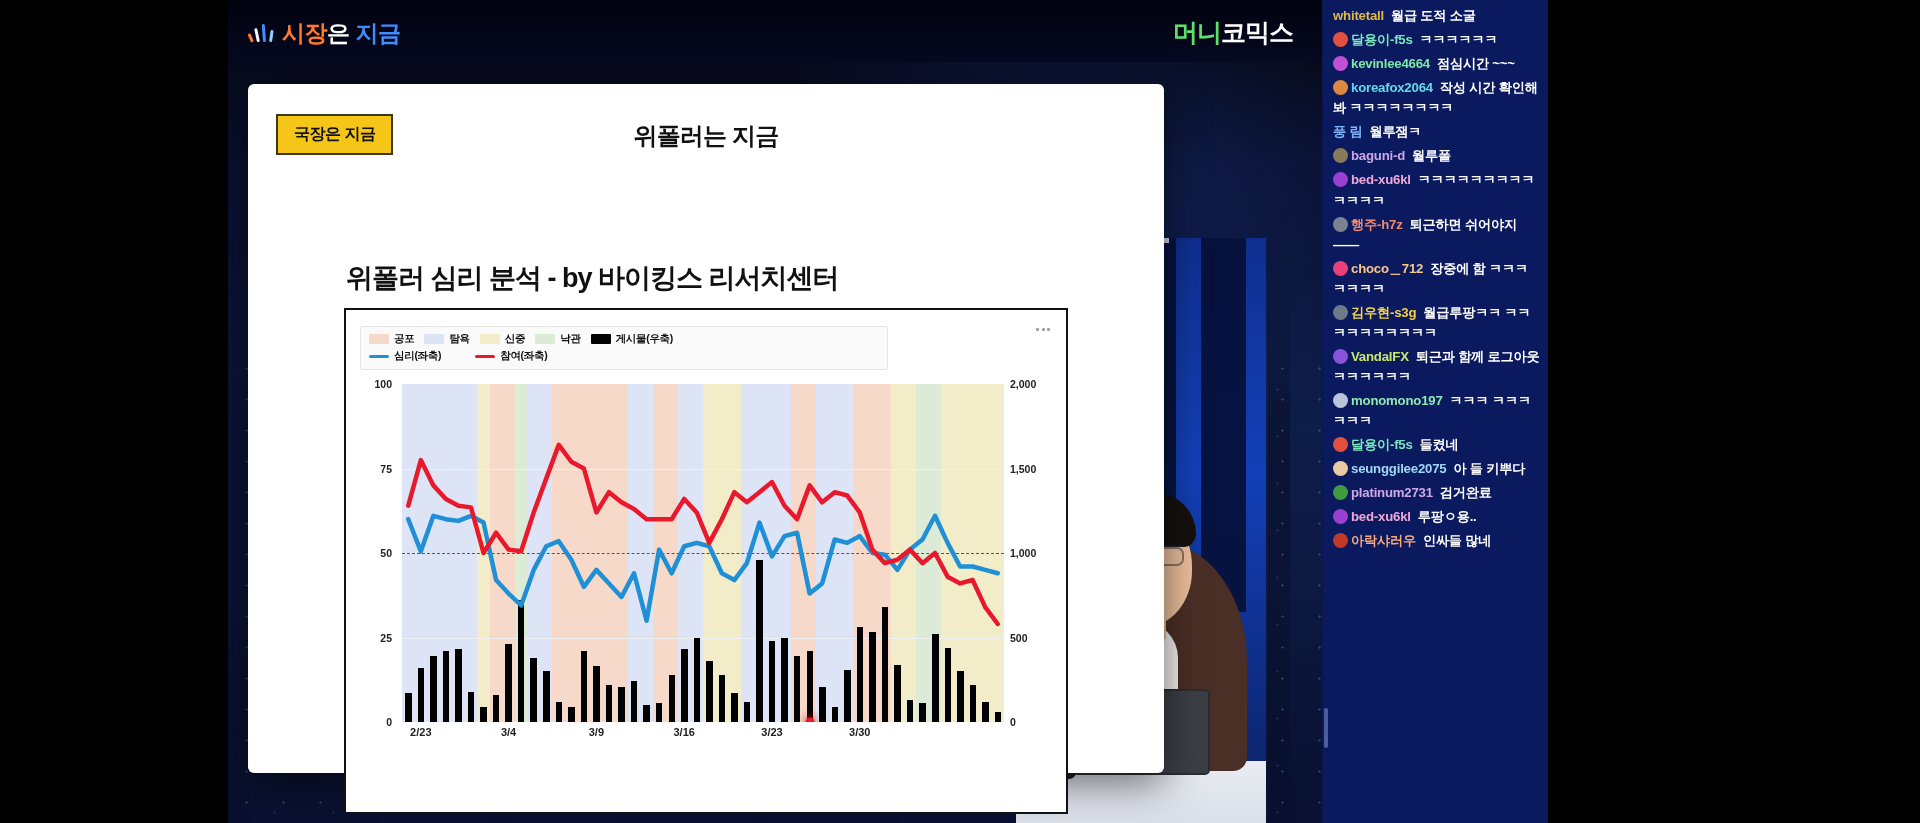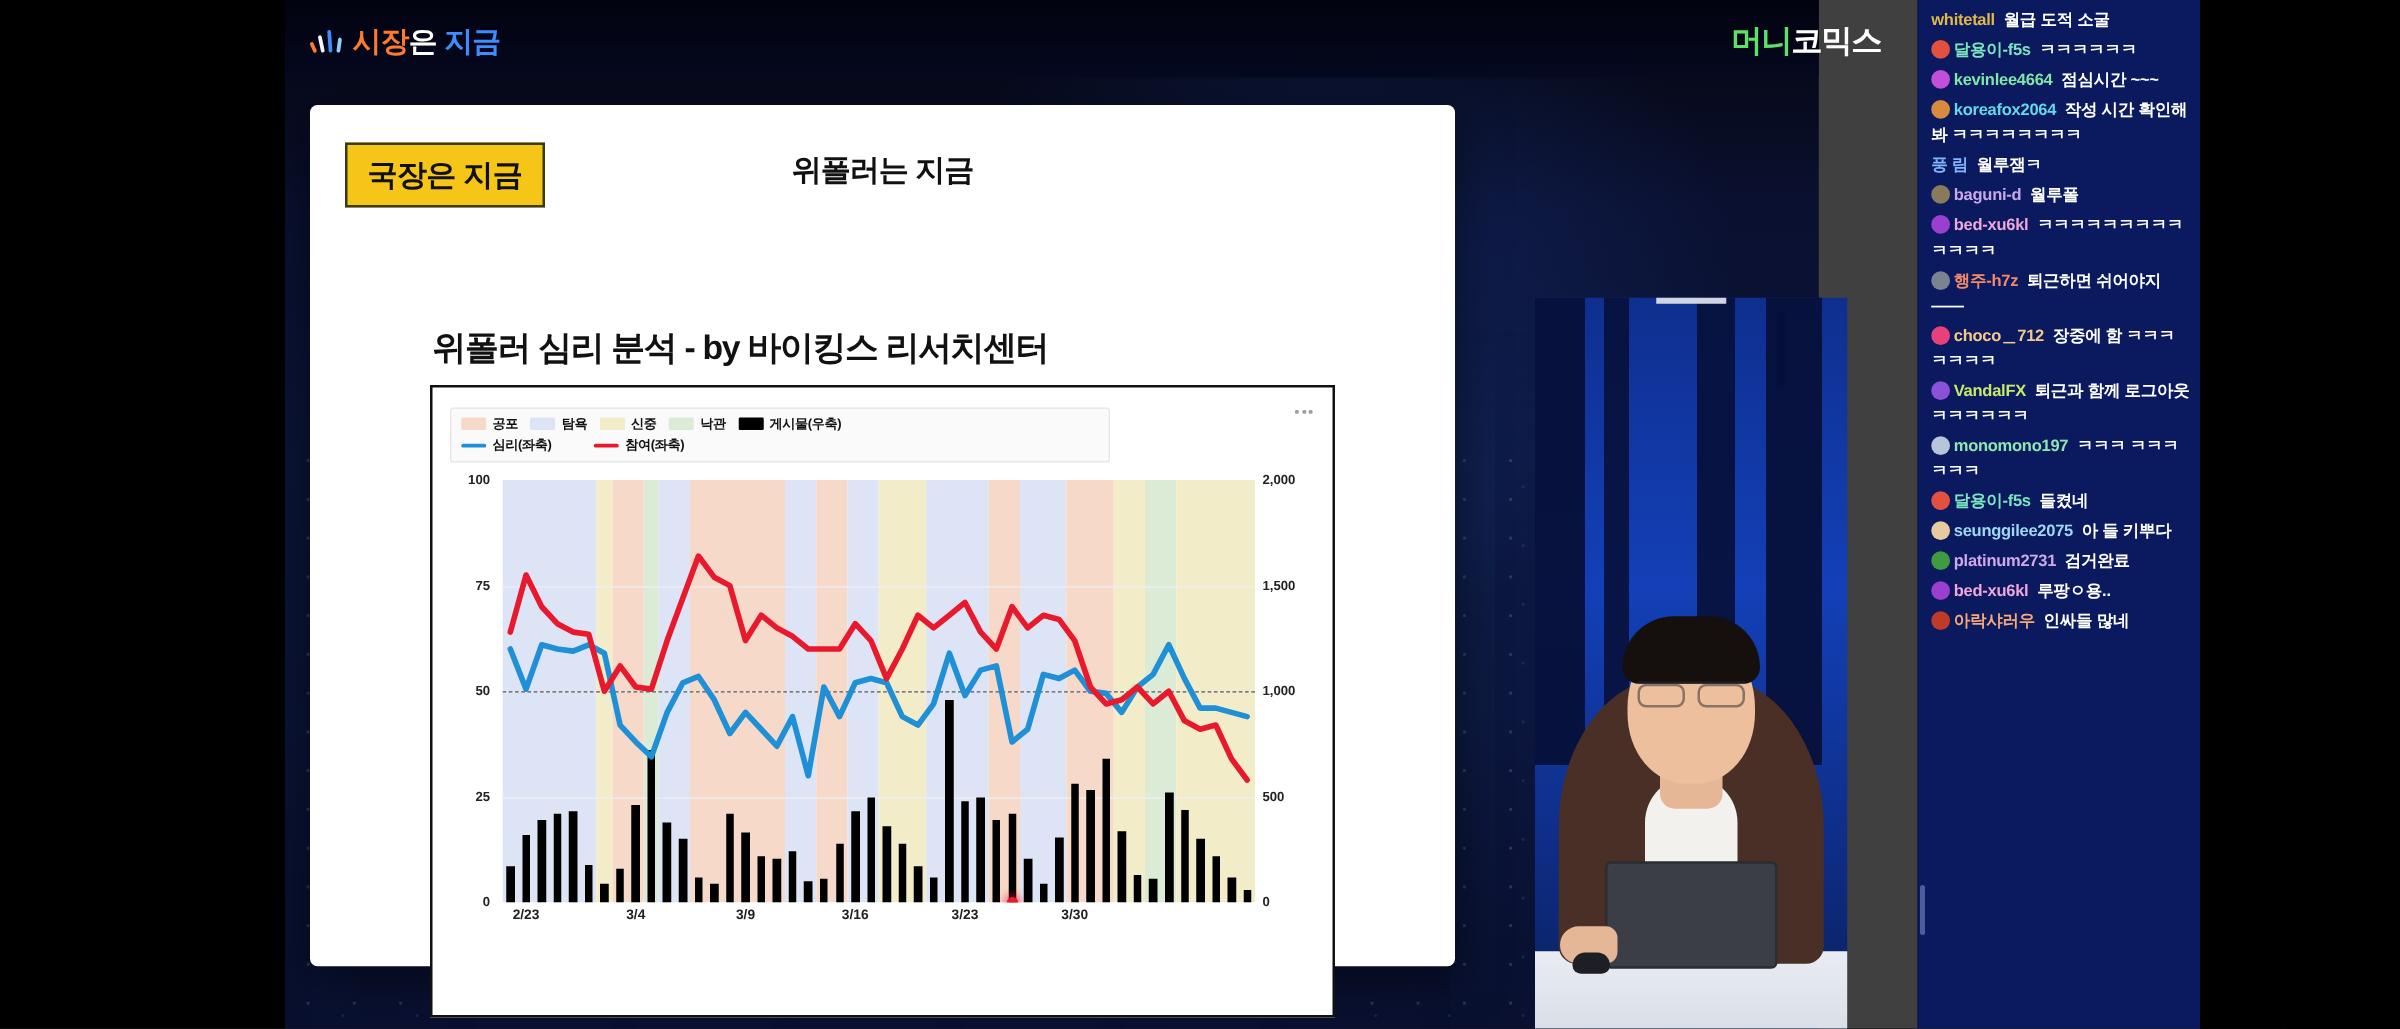--- a/index.html
+++ b/index.html
@@ -3,21 +3,21 @@
 <meta charset="utf-8">
 <title>시장은 지금 — 위폴러는 지금</title>
 <style>
   * { box-sizing: border-box; margin: 0; padding: 0; }
   html, body {
     width: 1920px; height: 823px;
     overflow: hidden;
     background: #000;
     font-family: "Liberation Sans", "DejaVu Sans", sans-serif;
   }
-  .stage { position: relative; width: 1760px; height: 823px; background: #404040; }
+  .stage { position: relative; width: 1548px; height: 823px; background: #404040; }
 
   
   .letterbox-left {
     position: absolute; left: 0; top: 0; width: 228px; height: 823px;
     background: #000; z-index: 6;
   }
 
   
   .broadcast {
     position: absolute; left: 228px; top: 0; width: 1227px; height: 823px;
@@ -93,21 +93,21 @@
   
   .slide {
     position: absolute; left: 248px; top: 84px; width: 916px; height: 689px;
     background: #ffffff; border-radius: 6px;
     box-shadow: 0 10px 40px rgba(0,0,0,.55);
     z-index: 5;
   }
   .badge {
     position: absolute; left: 28px; top: 30px;
     background: #f5c518; color: #111; border: 2px solid #3a3a12;
-    font-size: 24px; font-weight: 800; padding: 8px 16px; letter-spacing: -.5px;
+    font-size: 16px; font-weight: 800; padding: 8px 16px; letter-spacing: -.5px;
     white-space: nowrap;
   }
   .slide-title {
     position: absolute; left: 0; right: 0; top: 36px; text-align: center;
     font-size: 24px; font-weight: 700; color: #111; letter-spacing: -.8px;
   }
   .section-title {
     position: absolute; left: 98px; top: 176px;
     font-size: 27px; font-weight: 700; color: #111; letter-spacing: -1px;
     white-space: nowrap;
@@ -586,20 +586,21 @@
     <div id="chat-list">
         <div class="msg"><span class="nick" style="color: rgb(224, 185, 74);">whitetall</span>&nbsp;&nbsp;<span class="body">월급 도적 소굴</span></div>
         <div class="msg"><span class="av" style="background: rgb(226, 81, 63);"></span><span class="nick" style="color: rgb(122, 230, 192);">달용이-f5s</span>&nbsp;&nbsp;<span class="body">ㅋㅋㅋㅋㅋㅋ</span></div>
         <div class="msg"><span class="av" style="background: rgb(192, 80, 216);"></span><span class="nick" style="color: rgb(127, 232, 168);">kevinlee4664</span>&nbsp;&nbsp;<span class="body">점심시간 ~~~</span></div>
         <div class="msg"><span class="av" style="background: rgb(217, 138, 64);"></span><span class="nick" style="color: rgb(100, 216, 232);">koreafox2064</span>&nbsp;&nbsp;<span class="body">작성 시간 확인해봐 ㅋㅋㅋㅋㅋㅋㅋㅋ</span></div>
         <div class="msg"><span class="nick" style="color: rgb(127, 183, 255);">풍 림</span>&nbsp;&nbsp;<span class="body">월루잼ㅋ</span></div>
         <div class="msg"><span class="av" style="background: rgb(138, 122, 92);"></span><span class="nick" style="color: rgb(201, 168, 232); text-align: right;">baguni-d</span>&nbsp;&nbsp;<span class="body">월루폴</span></div>
         <div class="msg"><span class="av" style="background: rgb(155, 63, 209);"></span><span class="nick" style="color: rgb(240, 168, 216);">bed-xu6kl</span>&nbsp;&nbsp;<span class="body">ㅋㅋㅋㅋㅋㅋㅋㅋㅋㅋㅋㅋㅋ</span></div>
         <div class="msg"><span class="av" style="background: rgb(123, 131, 144);"></span><span class="nick" style="color: rgb(240, 138, 106);">행주-h7z</span>&nbsp;&nbsp;<span class="body">퇴근하면 쉬어야지 ——</span></div>
         <div class="msg"><span class="av" style="background: rgb(232, 64, 122);"></span><span class="nick" style="color: rgb(245, 201, 138);">choco＿712</span>&nbsp;&nbsp;<span class="body">장중에 함 ㅋㅋㅋㅋㅋㅋㅋ</span></div>
+        <div class="msg"><span class="av" style="background: rgb(109, 122, 136);"></span><span class="nick" style="color: rgb(242, 210, 74);">김우현-s3g</span>&nbsp;&nbsp;<span class="body">월급루팡ㅋㅋ ㅋㅋㅋㅋㅋㅋㅋㅋㅋㅋ</span></div>
         <div class="msg"><span class="av" style="background: rgb(138, 82, 216);"></span><span class="nick" style="color: rgb(200, 232, 106);">VandalFX</span>&nbsp;&nbsp;<span class="body">퇴근과 함께 로그아웃 ㅋㅋㅋㅋㅋㅋ</span></div>
         <div class="msg"><span class="av" style="background: rgb(184, 196, 216);"></span><span class="nick" style="color: rgb(140, 232, 176);">monomono197</span>&nbsp;&nbsp;<span class="body">ㅋㅋㅋ ㅋㅋㅋㅋㅋㅋ</span></div>
         <div class="msg"><span class="av" style="background: rgb(226, 81, 63);"></span><span class="nick" style="color: rgb(122, 230, 192);">달용이-f5s</span>&nbsp;&nbsp;<span class="body">들켰네</span></div>
         <div class="msg"><span class="av" style="background: rgb(232, 201, 160);"></span><span class="nick" style="color: rgb(159, 216, 245);">seunggilee2075</span>&nbsp;&nbsp;<span class="body">아 들 키뿌다</span></div>
         <div class="msg"><span class="av" style="background: rgb(63, 155, 63);"></span><span class="nick" style="color: rgb(208, 168, 232);">platinum2731</span>&nbsp;&nbsp;<span class="body">검거완료</span></div>
         <div class="msg"><span class="av" style="background: rgb(155, 63, 209);"></span><span class="nick" style="color: rgb(240, 168, 216);">bed-xu6kl</span>&nbsp;&nbsp;<span class="body">루팡ㅇ용..</span></div>
         <div class="msg"><span class="av" style="background: rgb(192, 58, 42);"></span><span class="nick" style="color: rgb(245, 168, 122); margin-top: 28px;">아락샤러우</span>&nbsp;&nbsp;<span class="body">인싸들 많네</span></div>
       </div>
     <div class="chat-scroll"></div>
   </div>

